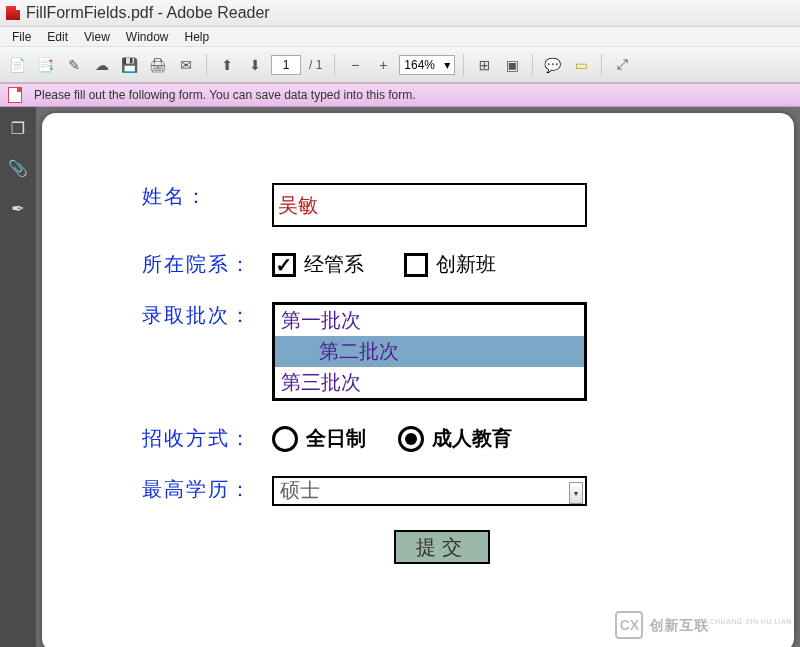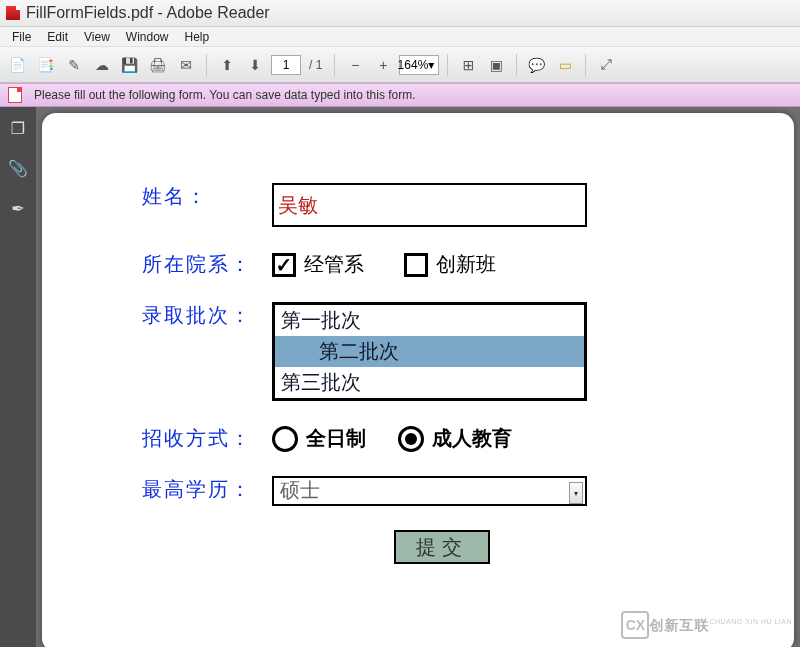--- a/index.html
+++ b/index.html
@@ -10,21 +10,21 @@
 .titlebar .pdf-ico:before { content:""; position:absolute; right:0; top:0; width:4px; height:4px; background:#fff; }
 
 .menubar { height: 20px; background: #f3f3f3; display: flex; align-items: center; padding: 0 4px; font-size: 12px; color: #222; border-bottom: 1px solid #e0e0e0; }
 .menubar span { padding: 0 8px; cursor: default; }
 
 .toolbar { height: 36px; background: linear-gradient(#f7f7f7,#e3e3e3); border-bottom: 1px solid #c0c0c0; display: flex; align-items: center; padding: 0 6px; gap: 4px; }
 .tbtn { width: 24px; height: 24px; display:flex; align-items:center; justify-content:center; border:1px solid transparent; border-radius:2px; font-size:14px; color:#555; }
 .sep { width:1px; height:22px; background:#c8c8c8; margin: 0 4px; }
 .pagebox { width: 30px; height: 20px; border:1px solid #aaa; text-align:center; font-size:12px; background:#fff; }
 .pageof { font-size:12px; color:#555; padding:0 4px; }
-.zoombox { width: 40px; height: 20px; border:1px solid #aaa; font-size:12px; background:#fff; display:flex; align-items:center; padding:0 4px; justify-content:flex-end; }
+.zoombox { width: 56px; height: 20px; border:1px solid #aaa; font-size:12px; background:#fff; display:flex; align-items:center; padding:0 4px; justify-content:space-between; }
 
 .infobar { height: 24px; background: linear-gradient(#f3d9f3,#e5bde9); border-top:1px solid #d9a3dd; border-bottom:1px solid #c98fd0; display:flex; align-items:center; padding:0 8px; font-size:12px; color:#333; gap:12px; }
 .infobar .doc-ico { width:14px; height:16px; background:#fff; border:1px solid #d44; position:relative; }
 .infobar .doc-ico:before { content:""; position:absolute; top:0; right:0; width:4px; height:4px; background:#d44; }
 
 .workspace { display:flex; height: calc(647px - 22px - 20px - 36px - 24px); }
 .sidebar { width: 36px; background:#4b4b4b; display:flex; flex-direction:column; align-items:center; padding-top:10px; gap:18px; }
 .sbtn { width:22px; height:22px; color:#ddd; display:flex; align-items:center; justify-content:center; font-size:16px; }
 
 .docarea { flex:1; background:#6f6f6f; padding: 6px 6px 0 6px; position:relative; }
@@ -34,36 +34,36 @@
 .lbl { width: 130px; color: #1030e0; font-size: 20px; letter-spacing: 2px; }
 .field { flex:1; }
 
 .txtinput { width: 315px; height: 44px; border: 2px solid #000; font-size: 20px; padding: 0 4px; color:#b91c1c; }
 
 .cbgroup { display:flex; align-items:center; gap: 40px; font-size: 20px; }
 .cb { width: 24px; height: 24px; border: 3px solid #000; display:inline-flex; align-items:center; justify-content:center; margin-right: 8px; }
 .cb.checked:before { content:"✓"; font-size:20px; font-weight:bold; }
 .cbitem { display:flex; align-items:center; }
 
-.listbox { width:315px; border:3px solid #000; font-size:20px; color:#0f172a; }
+.listbox { width:315px; border:3px solid #000; font-size:20px; color:#4c1d95; }
 .listbox div { padding: 2px 6px; }
 .listbox div.sel { background:#7da7c7;padding-left:44px; }
 
 .rbgroup { display:flex; align-items:center; gap: 32px; font-size:20px;font-weight:bold; }
 .rb { width:26px; height:26px; border:3px solid #000; border-radius:50%; display:inline-flex; align-items:center; justify-content:center; margin-right:8px; }
 .rb.checked:before { content:""; width:12px; height:12px; background:#000; border-radius:50%; }
 .rbitem { display:flex; align-items:center; }
 
 .selectbox { width:315px; height:30px; border:2px solid #000; font-size:20px; color:#666; display:flex; align-items:flex-end; justify-content:space-between; padding:0 2px 0 6px; }
 .selectbox .dd { width:14px; height:22px; border:1px solid #999; background:linear-gradient(#fdfdfd,#e0e0e0); display:flex; align-items:center; justify-content:center; font-size:8px; color:#333; }
 
 .submit { margin-left: 252px; margin-top: 10px; }
 .submit button { background:#9bb8a8; border:2px solid #000; width:96px; height:34px; font-size:20px; color:#333; letter-spacing:6px; text-align:center; }
 
-.watermark { position:absolute; bottom:8px; right:8px; display:flex; align-items:center; opacity:0.55; font-family: "Microsoft YaHei", sans-serif; }
+.watermark { position:absolute; bottom:8px; right:8px; display:flex; align-items:center; gap:6px; opacity:0.55; font-family: "Microsoft YaHei", sans-serif; }
 .watermark .logo { width:28px; height:28px; border:2px solid #888; border-radius:4px; display:flex; align-items:center; justify-content:center; color:#888; font-weight:bold; font-size:14px; }
 .watermark .txt { display:flex; line-height:1; }
 .watermark .t1 { font-size:14px; color:#777; font-weight:bold; letter-spacing:1px; }
 .watermark .t2 { font-size:7px; color:#999; letter-spacing:0.5px; }
 </style>
 </head>
 <body>
 
 <div class="titlebar">
   <span class="pdf-ico"></span>

